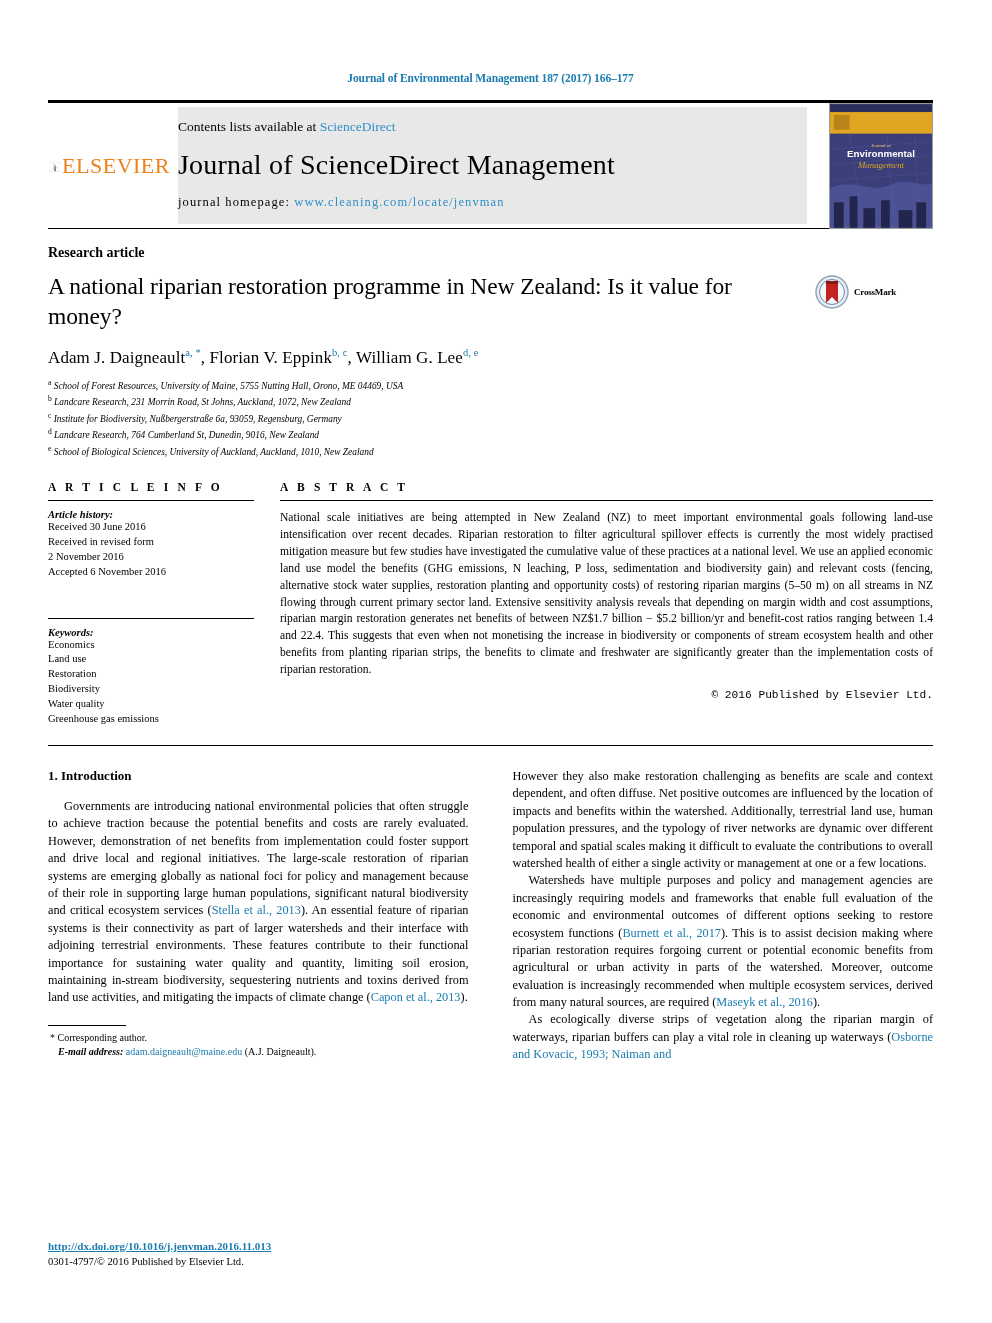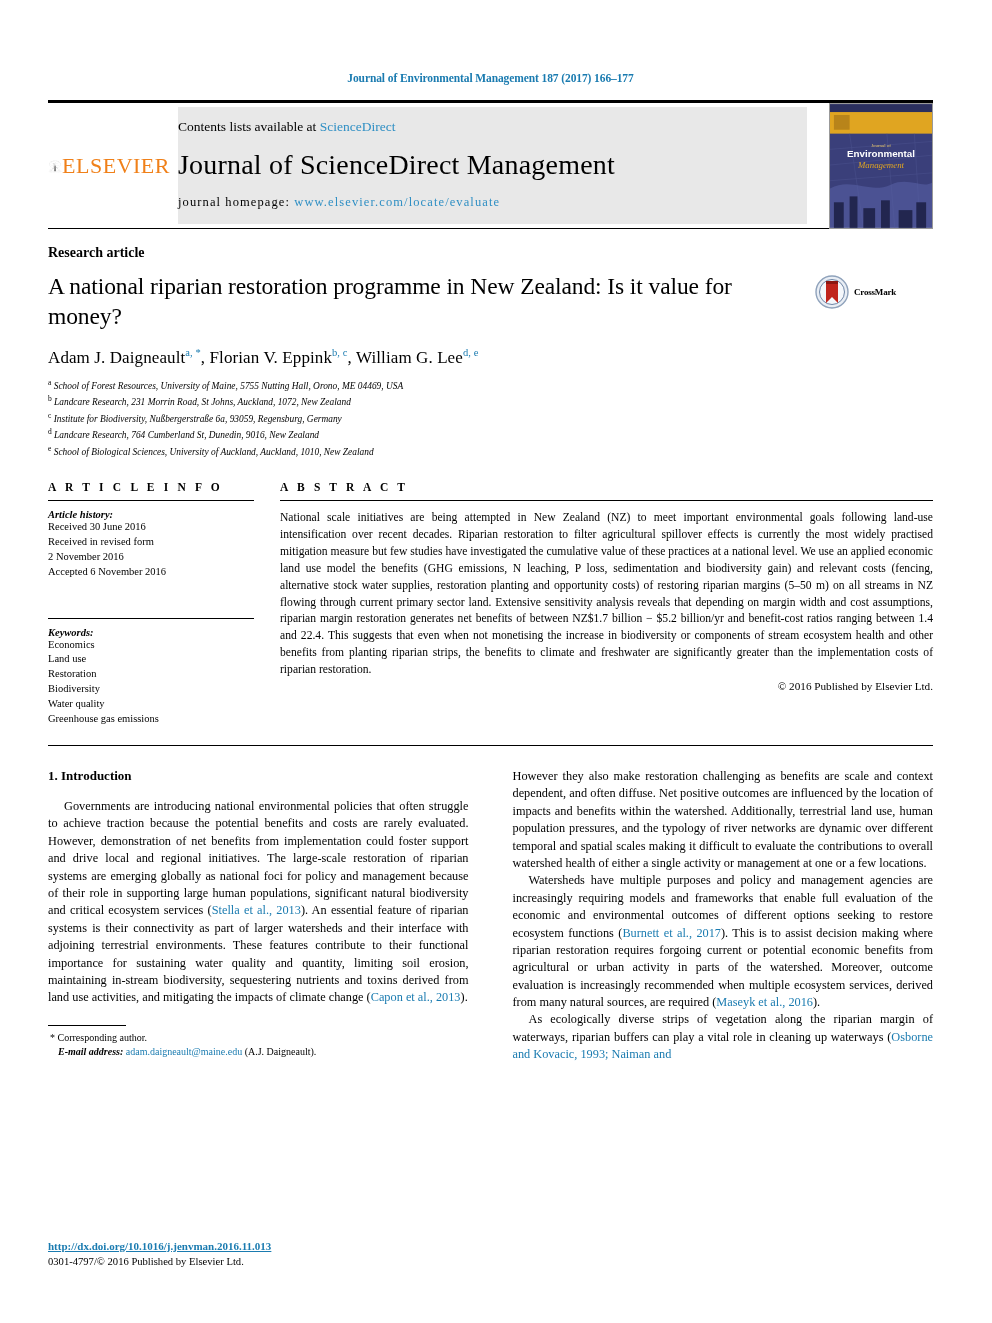--- a/index.html
+++ b/index.html
@@ -124,21 +124,21 @@
   .kw-title { font-size: 10.5px; font-style: italic; font-weight: bold; margin-top: 8px; }
   .kw-line { font-size: 10.5px; line-height: 1.42; }
 
   .abstract-body {
     font-size: 11.6px;
     line-height: 1.46;
     text-align: justify;
     margin-top: 9px;
     hyphens: none;
   }
-  .copyright { text-align: right; font-size: 11.2px; margin-top: 1px; }
+  .copyright { text-align: right; font-size: 11.2px; margin-top: 10px; font-family: Liberation Mono, monospace; }
 
   .hr-bottom { border-top: 1px solid #000; margin-top: 18px; }
 
   
   .body-cols { display: flex; margin-top: 22px; }
   .bcol { flex: 1 1 0; }
   .bcol.left { padding-right: 22px; }
   .bcol.right { padding-left: 22px; }
 
   .h1 { font-size: 13px; font-weight: bold; margin-bottom: 14px; }
@@ -185,21 +185,21 @@
       </svg>
       <div class="elsevier-word">ELSEVIER</div>
     </div>
 
     <div class="banner">
       <div class="banner-top">
         <span>Contents lists available at </span><span class="sciencedirect">ScienceDirect</span>
       </div>
       <div class="banner-title">Journal of ScienceDirect Management</div>
       <div class="banner-home">
-        <span>journal homepage: </span><span class="url">www.elsevier.com/locate/evaluate</span>
+        <span>journal homepage: </span><span class="url">www.cleaning.com/locate/jenvman</span>
       </div>
     </div>
 
     <div class="cover-block">
       <svg class="cover" viewBox="0 0 104 126">
         <rect x="0" y="0" width="104" height="126" fill="#3a3f7a"></rect>
         <rect x="0" y="0" width="104" height="8" fill="#2b2f5e"></rect>
         <rect x="0" y="8" width="104" height="22" fill="#e0a521"></rect>
         <rect x="4" y="11" width="16" height="15" fill="#b8841a"></rect>
         <g stroke="#4d5490" stroke-width="0.6" fill="none" opacity="0.8">

